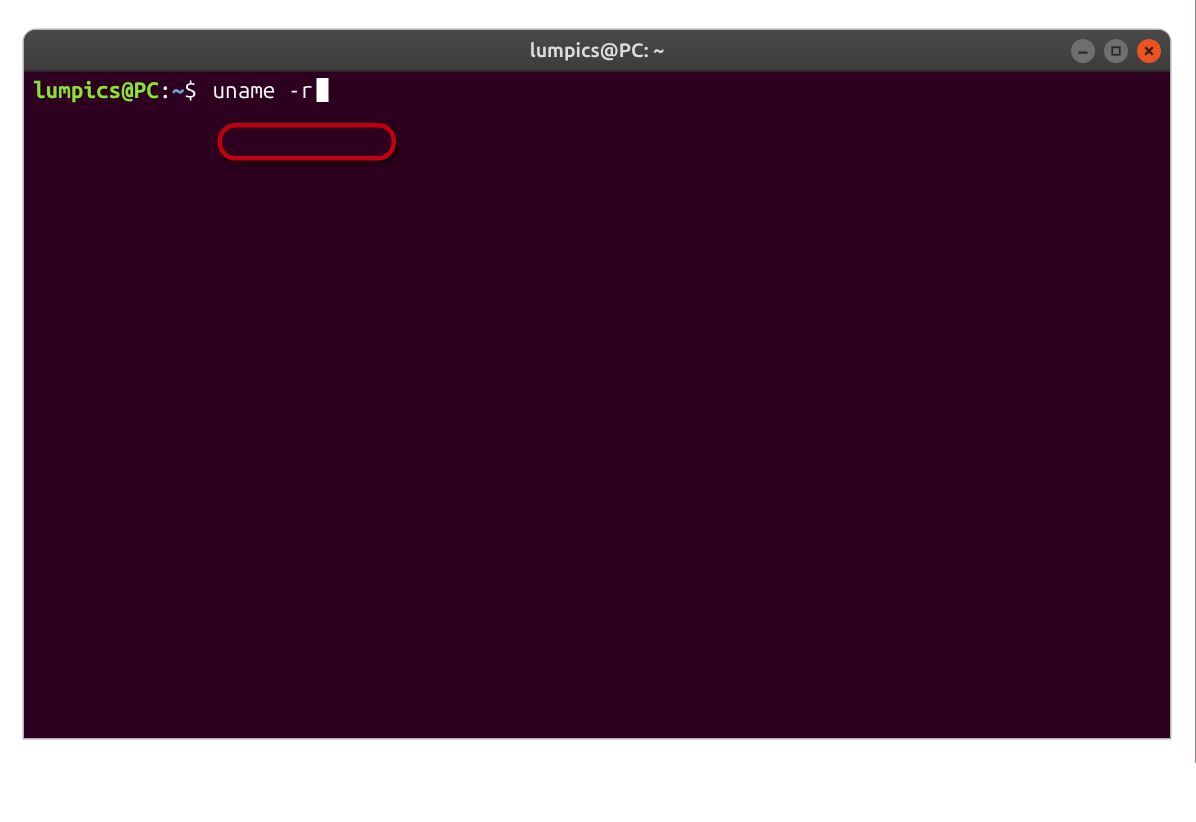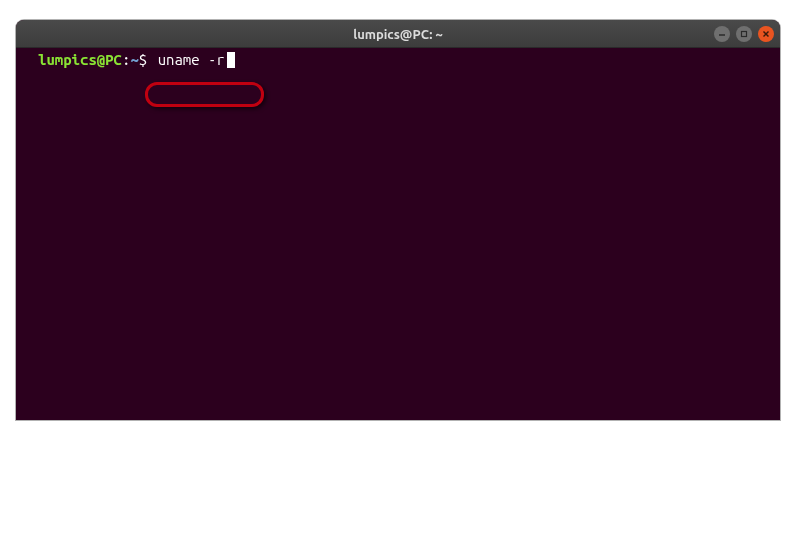--- a/index.html
+++ b/index.html
@@ -10,21 +10,21 @@
     body {
       width: 797px;
       height: 548px;
       background: #ffffff;
       font-family: "Ubuntu", "DejaVu Sans", sans-serif;
       position: relative;
       padding: 20px 16px;
     }
     .window {
       width: 764px;
-      height: 400px;
+      height: 472px;
       background: #2c001e;
       border-radius: 8px 8px 0 0;
       overflow: hidden;
       box-shadow: 0 0 0 1px rgba(0,0,0,0.3);
     }
     .titlebar {
       height: 28px;
       background: linear-gradient(to bottom, #4a4a4a, #3c3c3c);
       display: flex;
       align-items: center;
@@ -71,21 +71,21 @@
     .menu-item {
       color: #e0e0e0;
       font-size: 13px;
       padding: 3px 8px;
       cursor: pointer;
     }
     .terminal-body {
       width: 100%;
       height: calc(100% - 54px);
       background: #2c001e;
-      padding: 2px 22px;
+      padding: 2px 6px;
       font-family: "Ubuntu Mono", "DejaVu Sans Mono", monospace;
       font-size: 15px;
       line-height: 20px;
       position: relative;
     }
     .prompt-line {
       display: flex;
       align-items: center;
       white-space: pre;
     }

